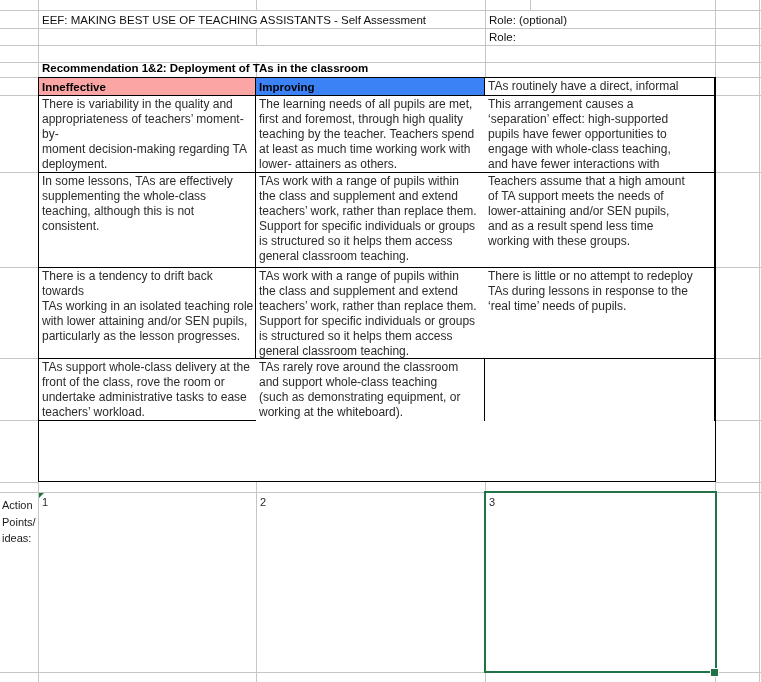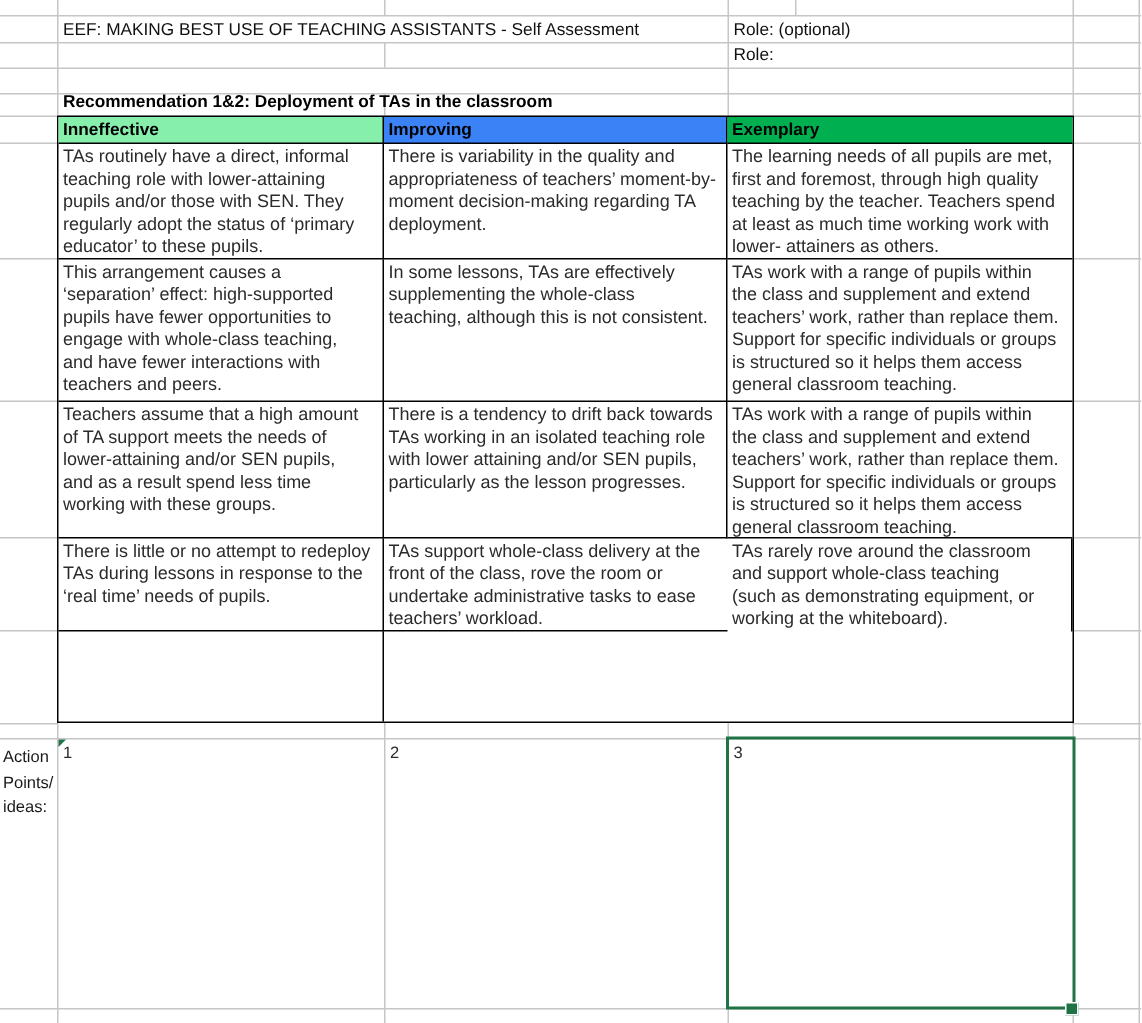--- a/index.html
+++ b/index.html
@@ -70,23 +70,22 @@
     <div class="gl" style="left: 0px; top: 45px; width: 761px; height: 1px;"></div>
     <div class="gl" style="left: 0px; top: 28px; width: 761px; height: 1px;"></div>
     <div class="gl" style="left: 0px; top: 10px; width: 761px; height: 1px;"></div>
 
   <div class="toptext" style="left:42px;top:12px;"><span>EEF: MAKING BEST USE OF TEACHING ASSISTANTS - Self Assessment</span></div>
   <div class="toptext" style="left:489px;top:12px;"><span>Role: (optional)</span></div>
   <div class="toptext" style="left:489px;top:29px;text-align:center;"><span>Role:</span></div>
   <div class="toptext bold" style="left:42px;top:60px;"><span>Recommendation 1&amp;2: Deployment of TAs in the classroom</span></div>
 
   <div class="mtable">
-    <div class="mcell hdr" style="background-color: #86efac;">Inneffective</div>
+    <div class="mcell hdr" style="background-color: #fca5a5;">Inneffective</div>
     <div class="mcell hdr" style="background-color: #3b82f6;">Improving</div>
-    <div class="mcell hdr lastcol" style="background-color: rgb(0, 176, 80);">Exemplary</div>
 
     <div class="mcell">TAs routinely have a direct, informal
 teaching role with lower-attaining
 pupils and/or those with SEN. They
 regularly adopt the status of ‘primary
 educator’ to these pupils.</div>
     <div class="mcell">There is variability in the quality and
 appropriateness of teachers’ moment-by-
 moment decision-making regarding TA
 deployment.</div>

